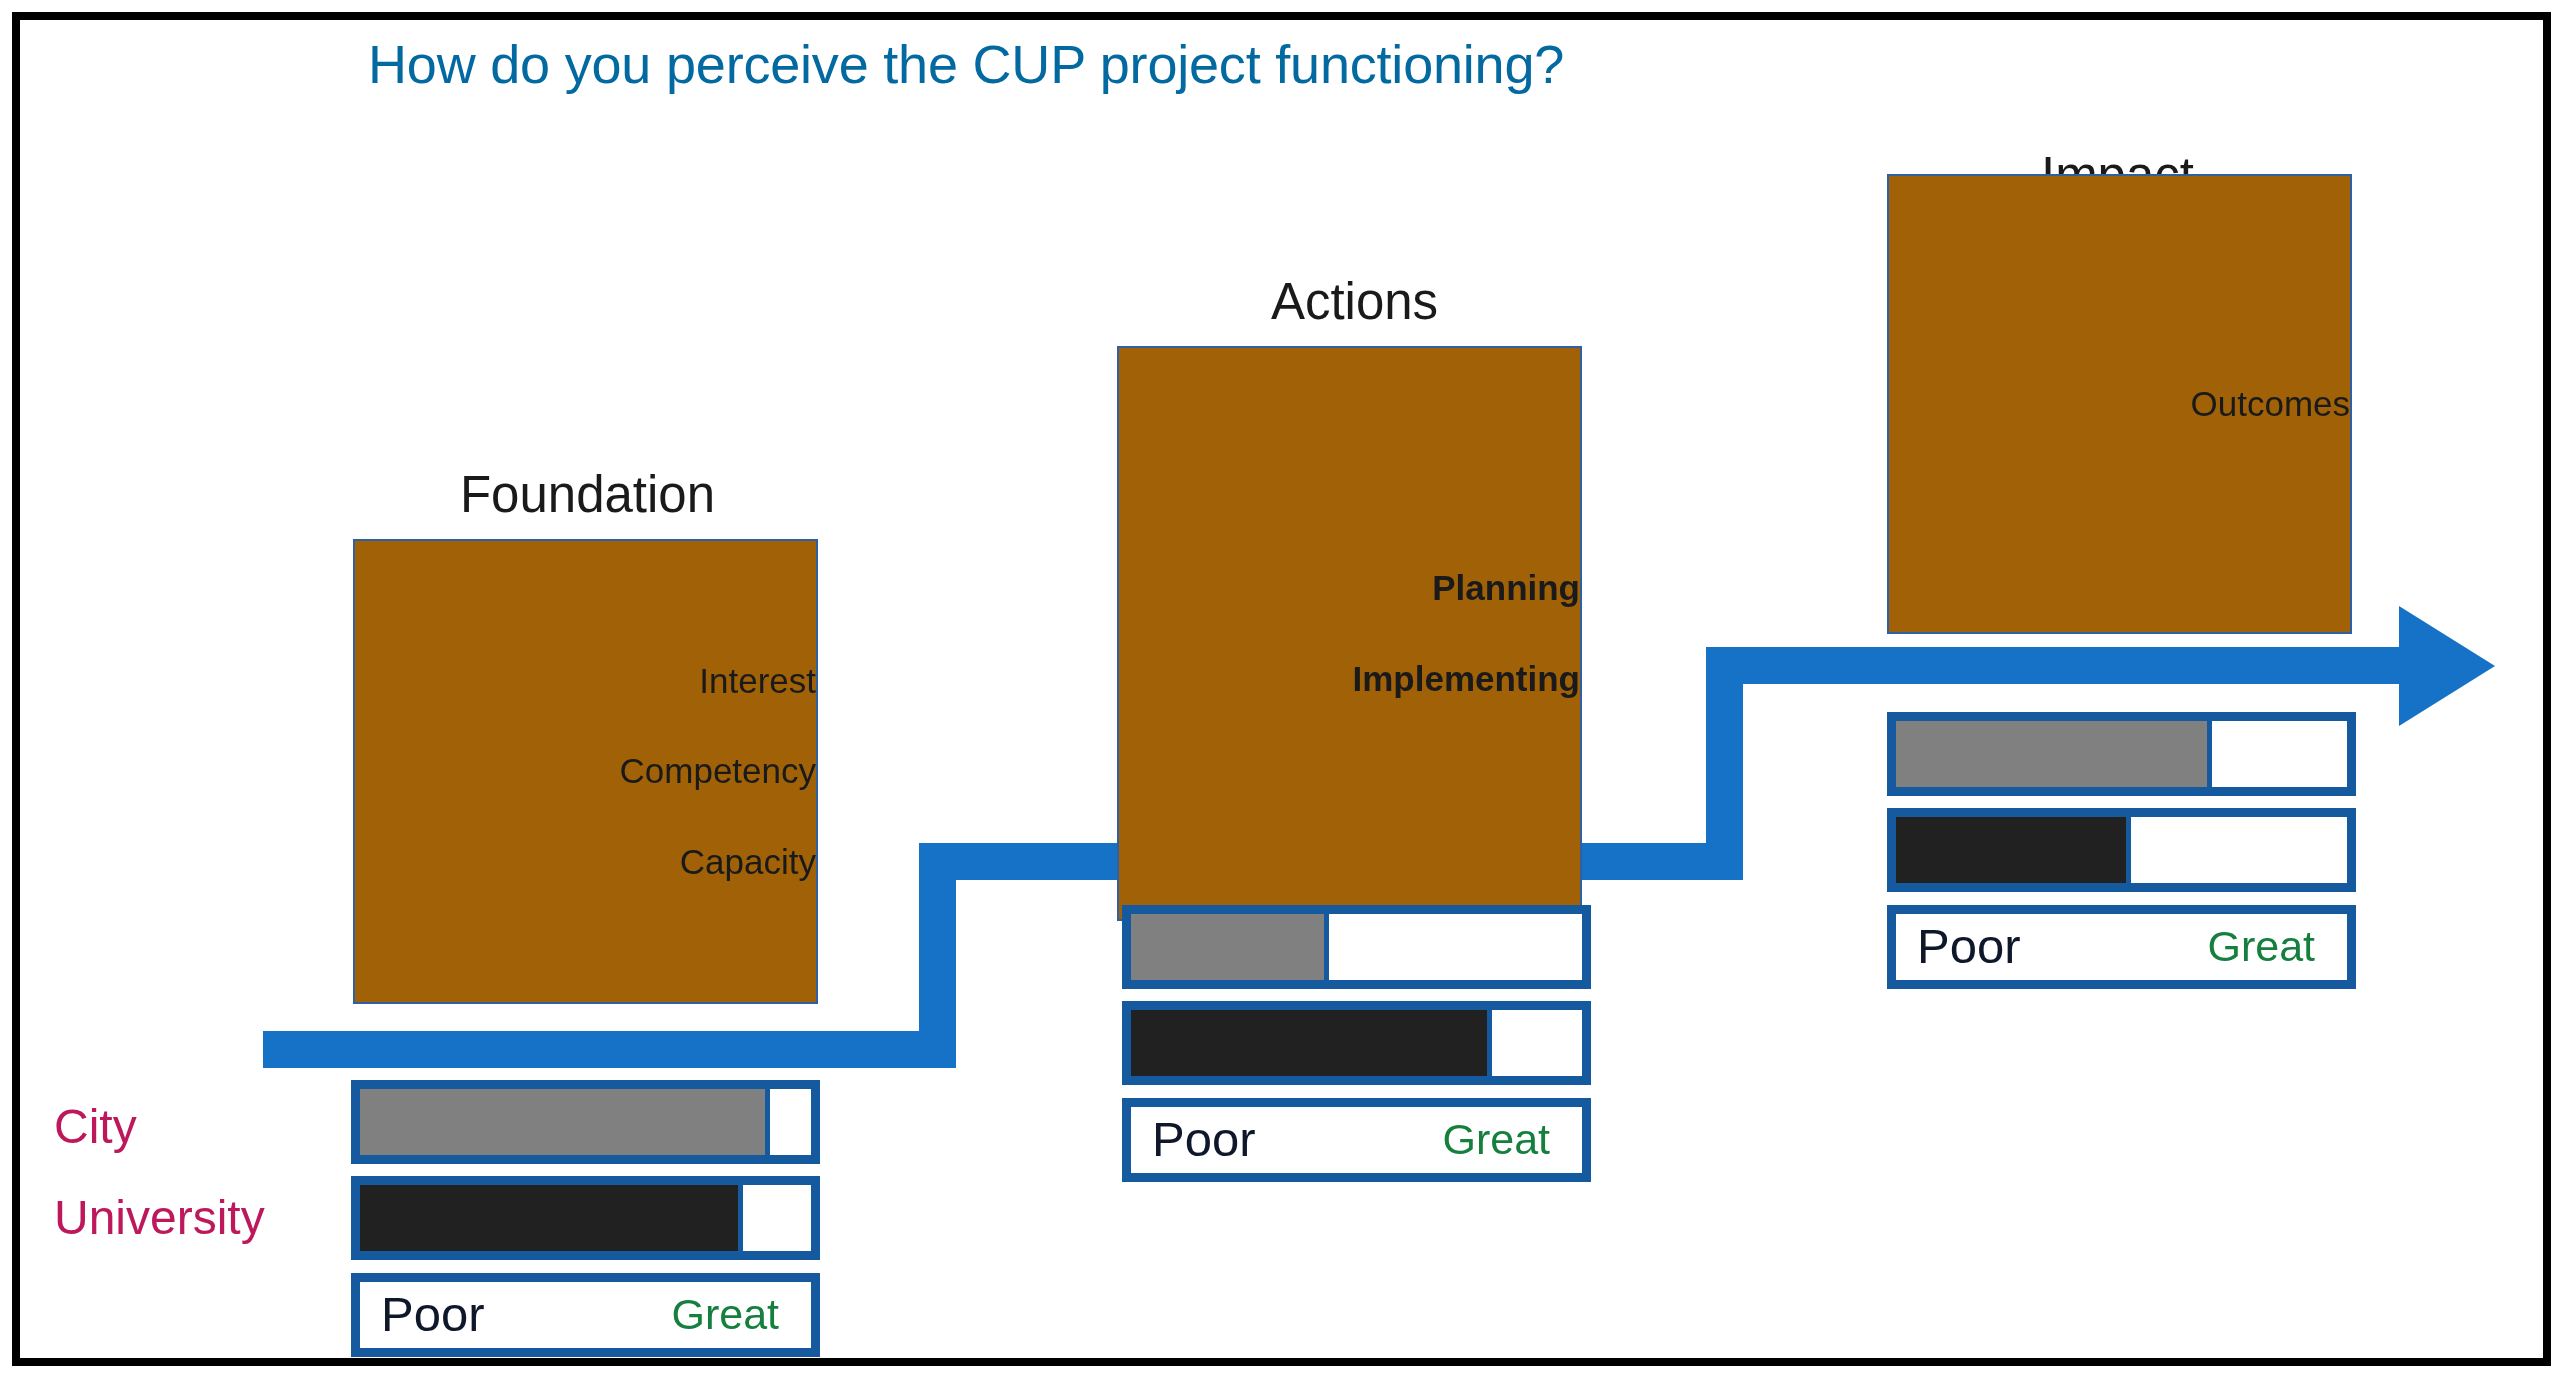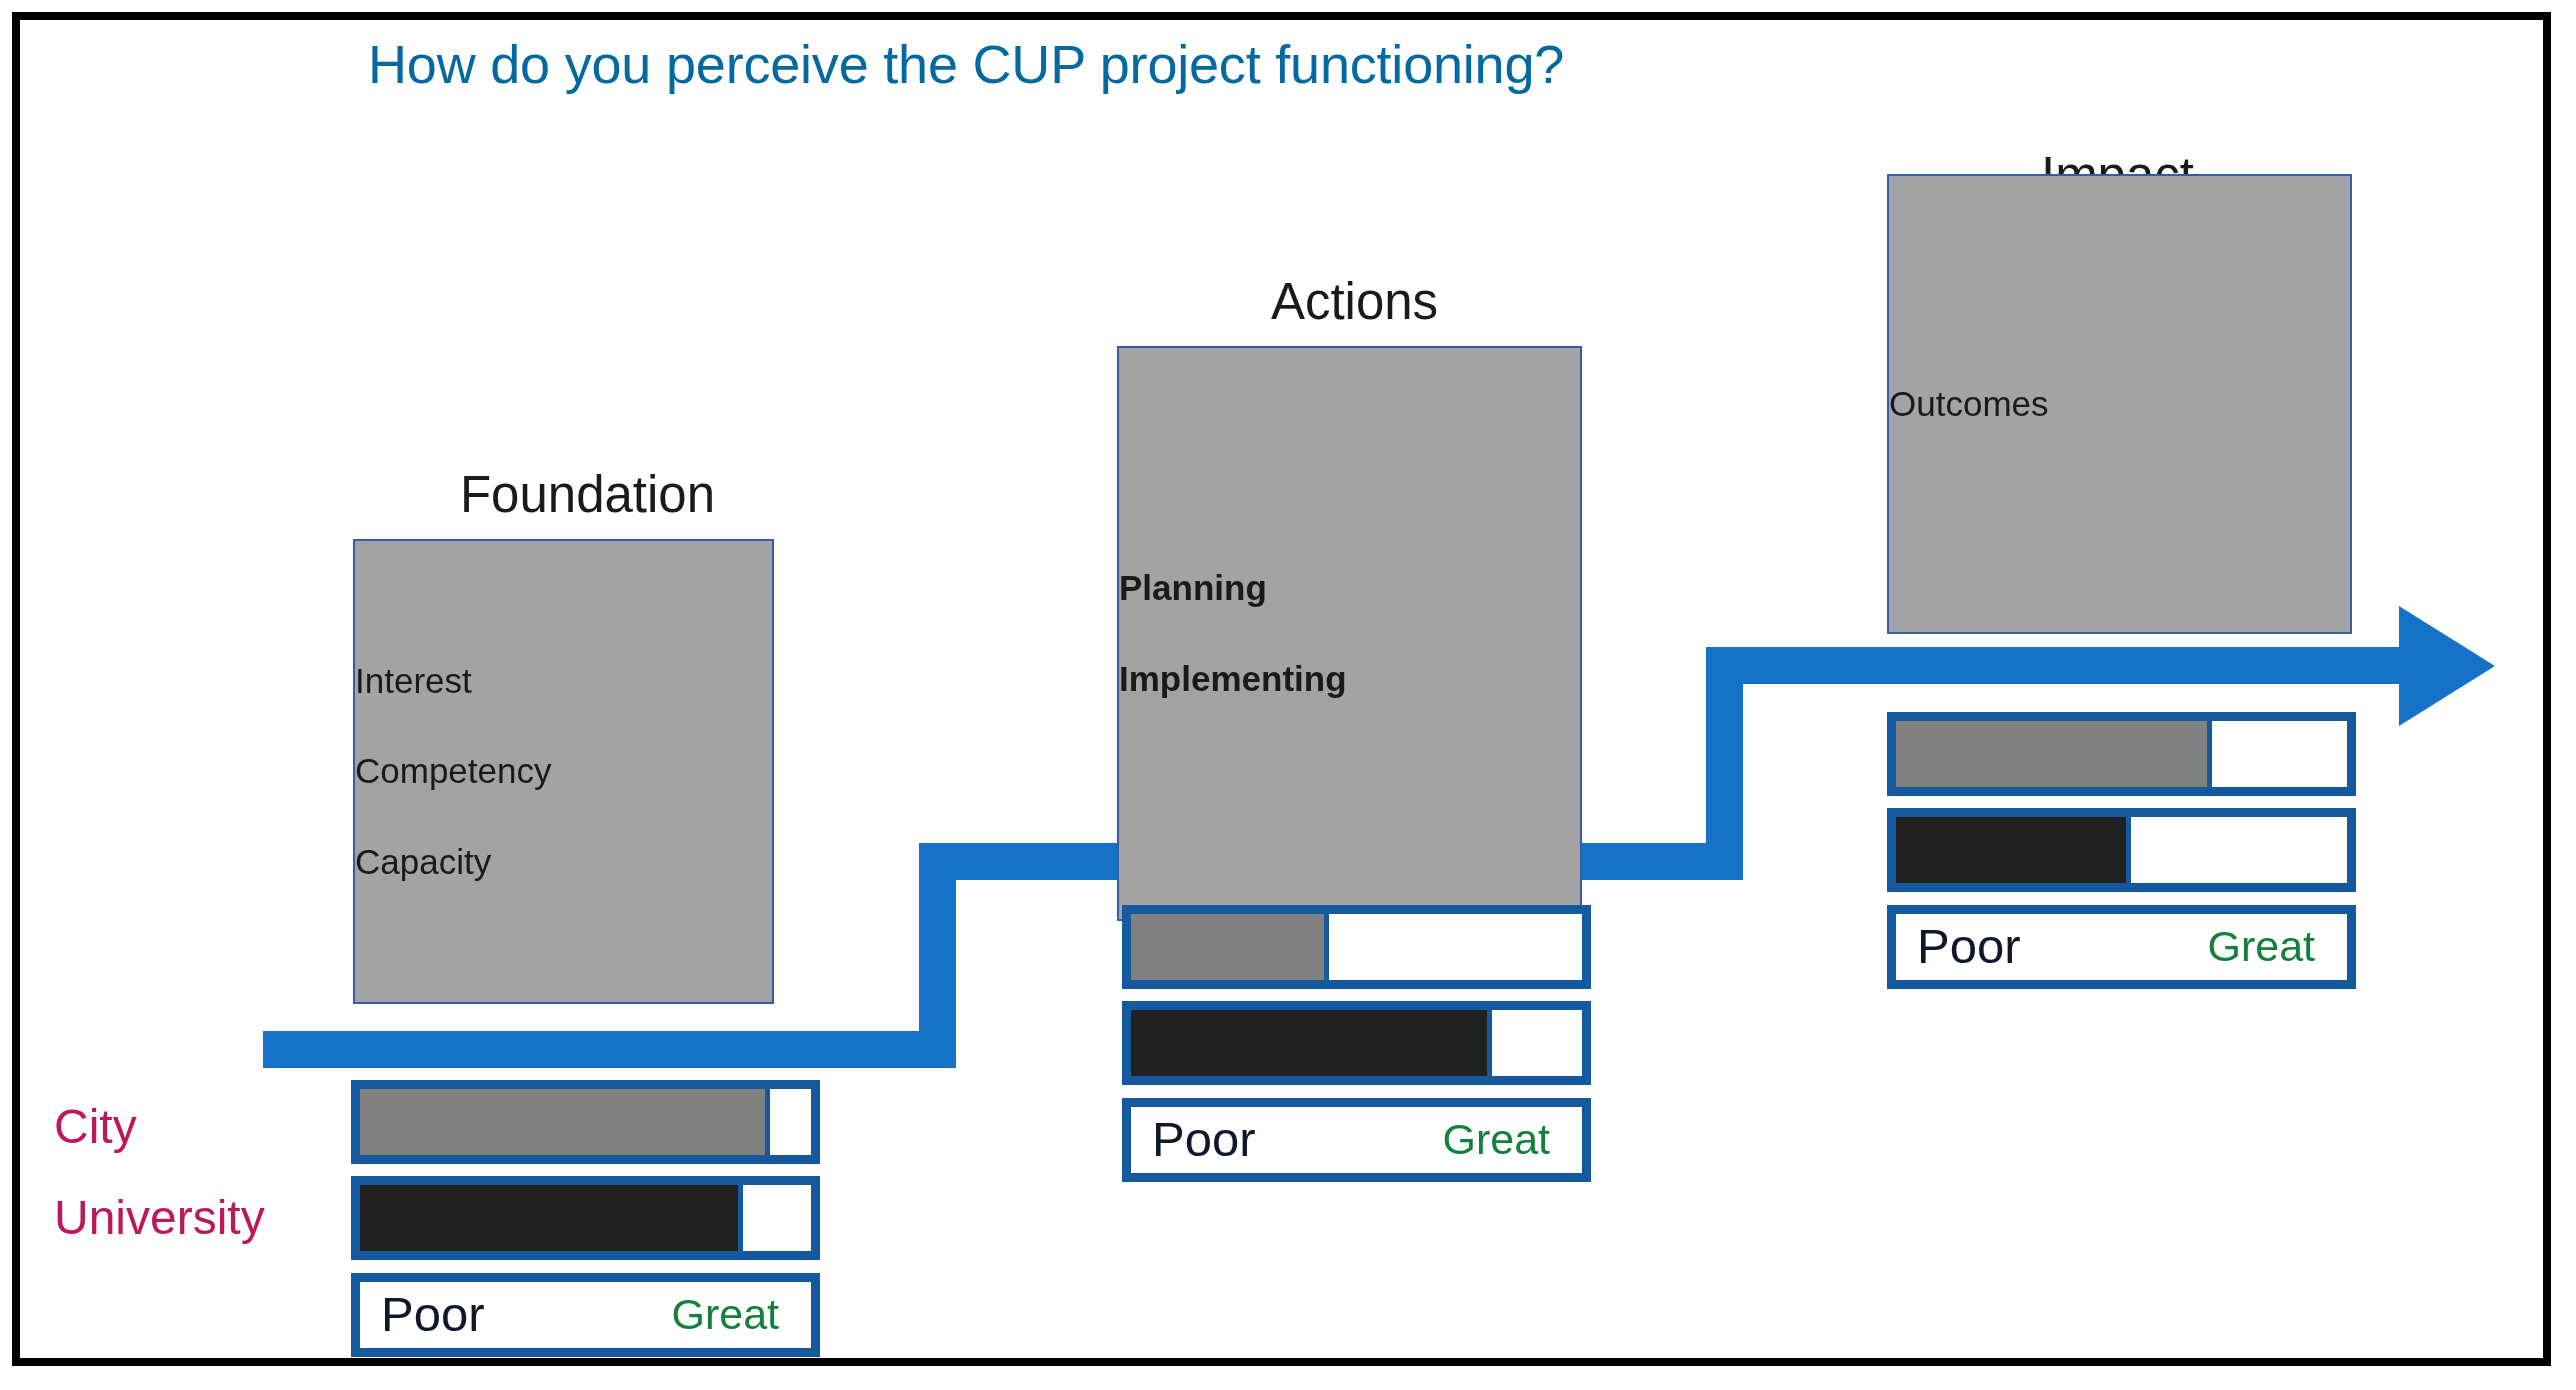--- a/index.html
+++ b/index.html
@@ -36,26 +36,26 @@
   
   .stage-title{
     position:absolute;
     font-size:51px;
     color:#1a1a1a;
     text-align:center;
     white-space:nowrap;
   }
   .stage-box{
     position:absolute;
-    background:#a3a3a3;
+    background:#a16207;
     border:2.6px solid #2f5fa4;
     box-sizing:border-box;
     display:flex;
     flex-direction:column;
-    align-items:flex-start;
+    align-items:flex-end;
     justify-content:center;
   }
   .stage-box .item{
     font-size:35px;
     color:#1a1a1a;
     line-height:1.1;
     margin:26px 0;
     white-space:nowrap;
   }
   
@@ -139,21 +139,21 @@
 
     <div class="arrow-seg" style="left:1706px; top:647px; width:37px; height:233px;"></div>
 
     <div class="arrow-seg" style="left:1706px; top:647px; width:693px; height:37px;"></div>
 
     <div class="arrow-head" style="left:2399px; top:606px;"></div>
   </div>
 
   <div class="stage-title" style="left:351px; top:465px; width:473px;">Foundation</div>
 
-  <div class="stage-box" style="left:353px; top:539px; width:421px; height:465px;">
+  <div class="stage-box" style="left:353px; top:539px; width:465px; height:465px;">
     <div class="item">Interest</div>
     <div class="item">Competency</div>
     <div class="item">Capacity</div>
   </div>
 
   <div class="series-label" style="left:54px; top:1103px;">City</div>
   <div class="series-label" style="left:54px; top:1194px;">University</div>
 
   <div class="bar-group" style="left:351px; top:1080px; width:469px;">
     <div class="bar-outer">

